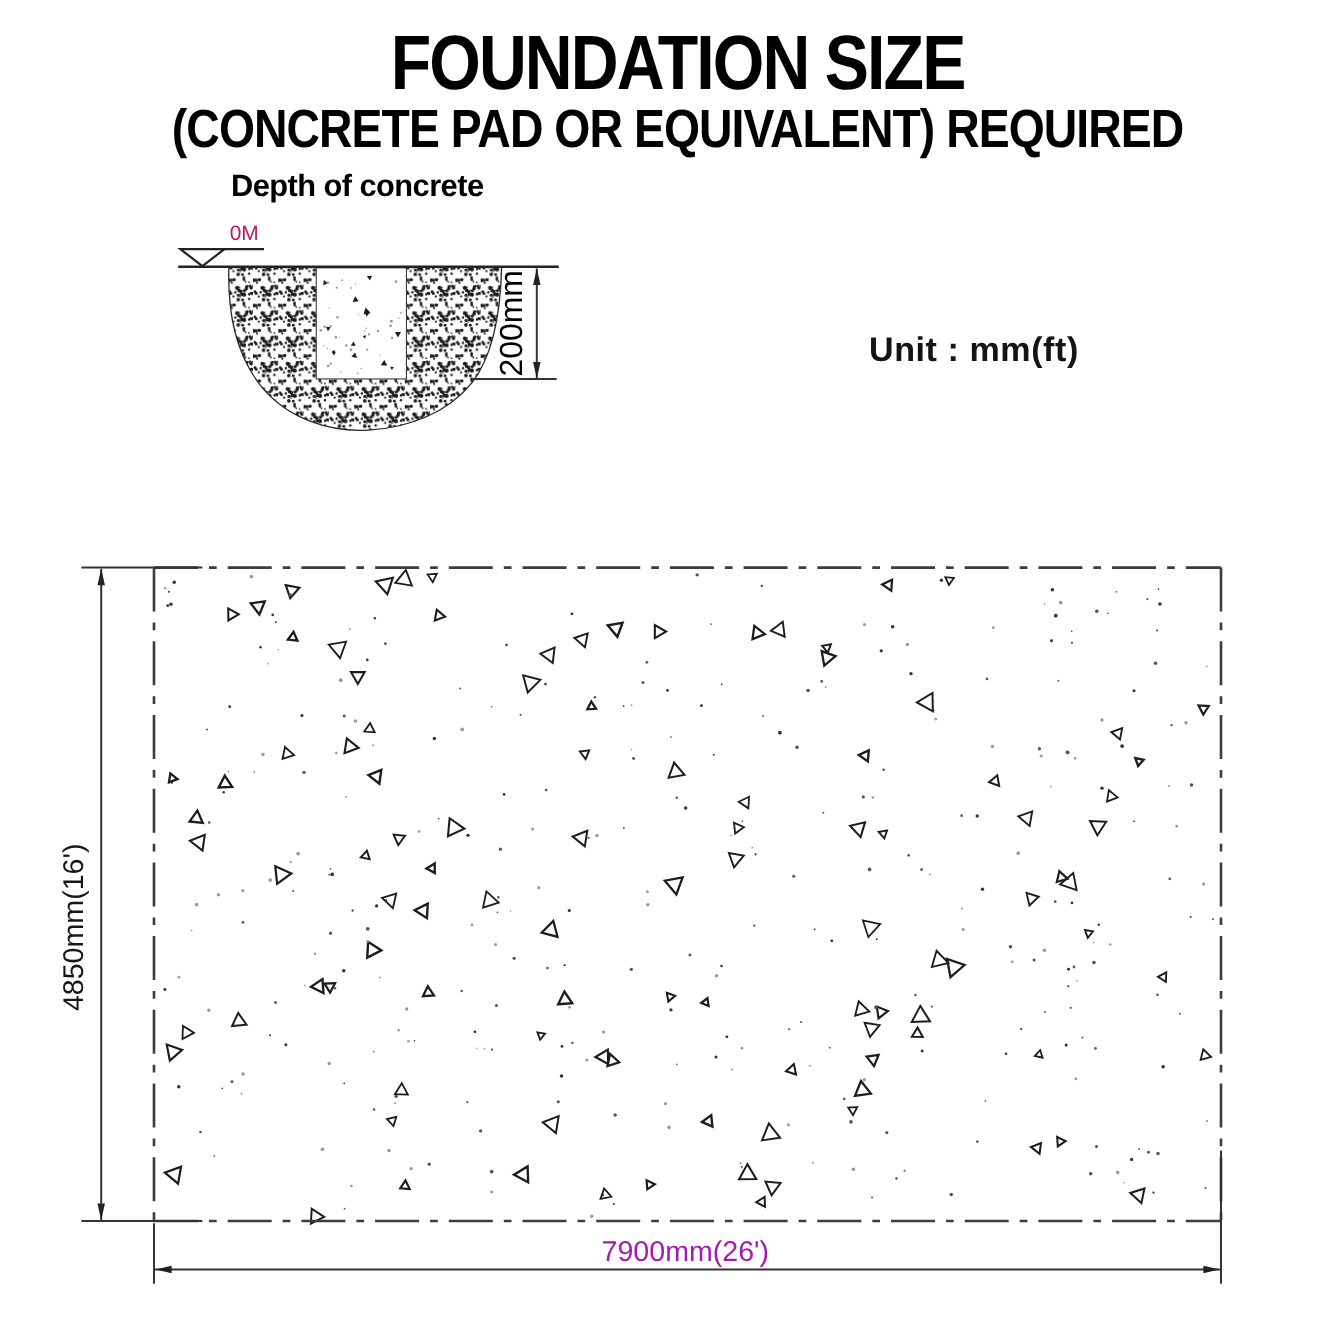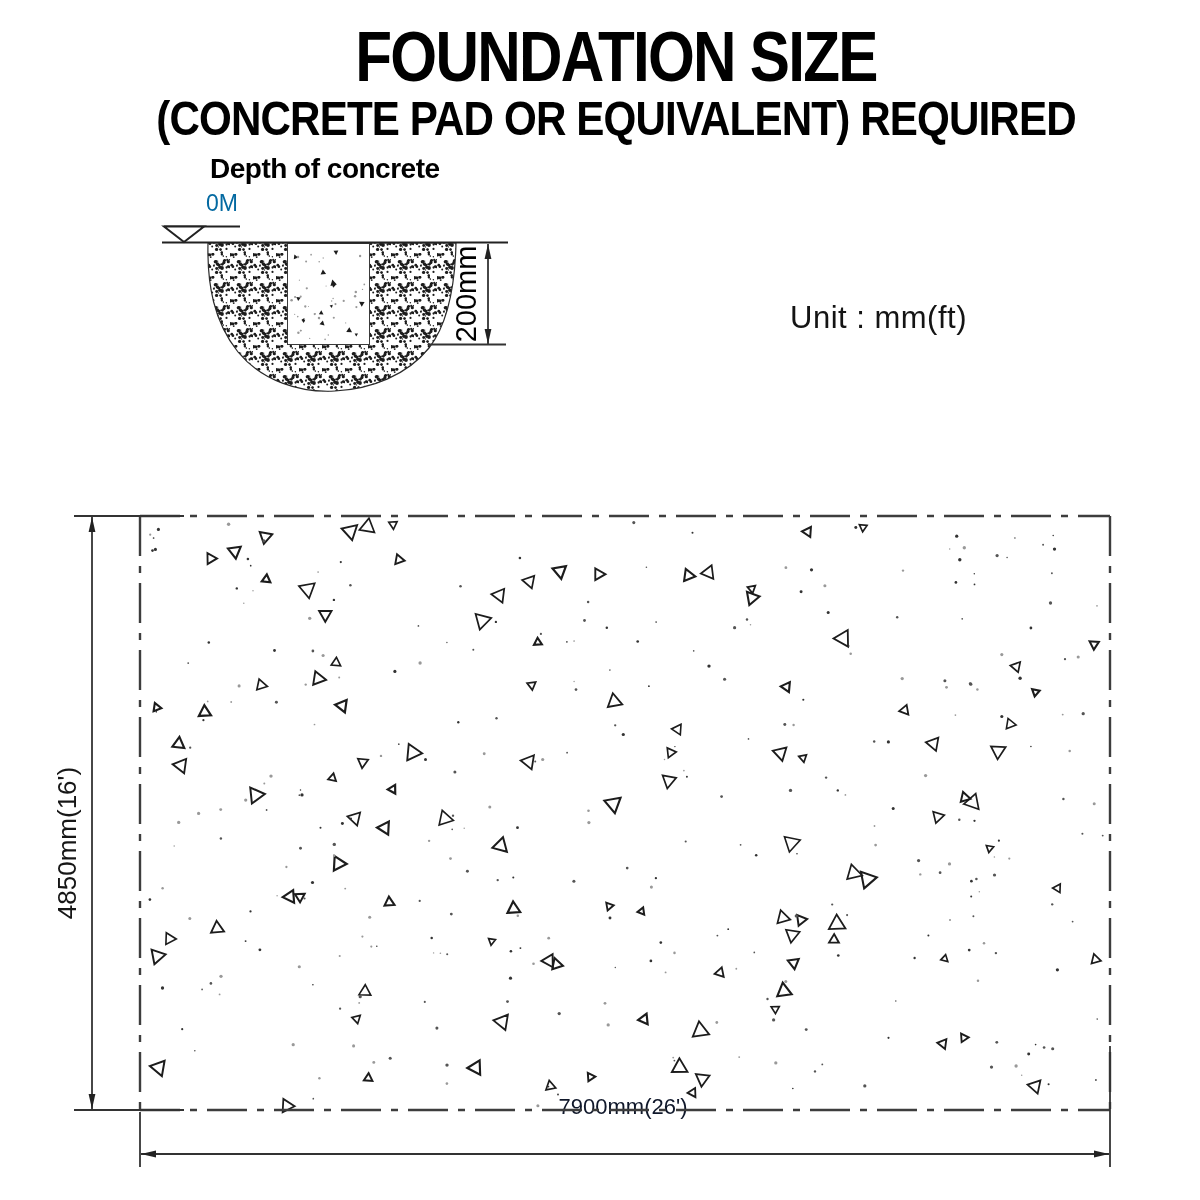--- a/index.html
+++ b/index.html
@@ -24,41 +24,41 @@
     color:#000;
     transform:scaleX(0.86);transform-origin:center;
     white-space:nowrap;
   }
   .label{position:absolute;white-space:nowrap;color:#111;}
   .section-heading{
     left:210px;top:153px;
     font-size:28px;font-weight:bold;letter-spacing:-0.5px;color:#000;
   }
   .datum-label{
-    left:222px;top:203px;
-    font-size:23px;color:#0369a1;
+    left:222px;top:213px;
+    font-size:19px;color:#be185d;
     transform:translate(-50%,-50%);
   }
   .unit-label{
     left:790px;top:300px;
-    font-size:31px;color:#141414;letter-spacing:0.5px;
+    font-size:31px;color:#141414;letter-spacing:0.5px;font-weight:bold;
   }
   .depth-label{
     left:466px;top:294px;
     font-size:29px;color:#000;
     transform:translate(-50%,-50%) rotate(-90deg);
   }
   .vdim-label{
     left:67px;top:843px;
     font-size:26px;color:#161616;
     transform:translate(-50%,-50%) rotate(-90deg);
   }
   .hdim-label{
-    left:623px;top:1107px;
-    font-size:22px;color:#0f172a;
+    left:623px;top:1138px;
+    font-size:26px;color:#a21caf;
     transform:translate(-50%,-50%);
   }
   svg.drawing{position:absolute;left:0;top:0;}
 </style>
 </head>
 <body>
 
 <div class="page">
 
   <div class="title-block">

